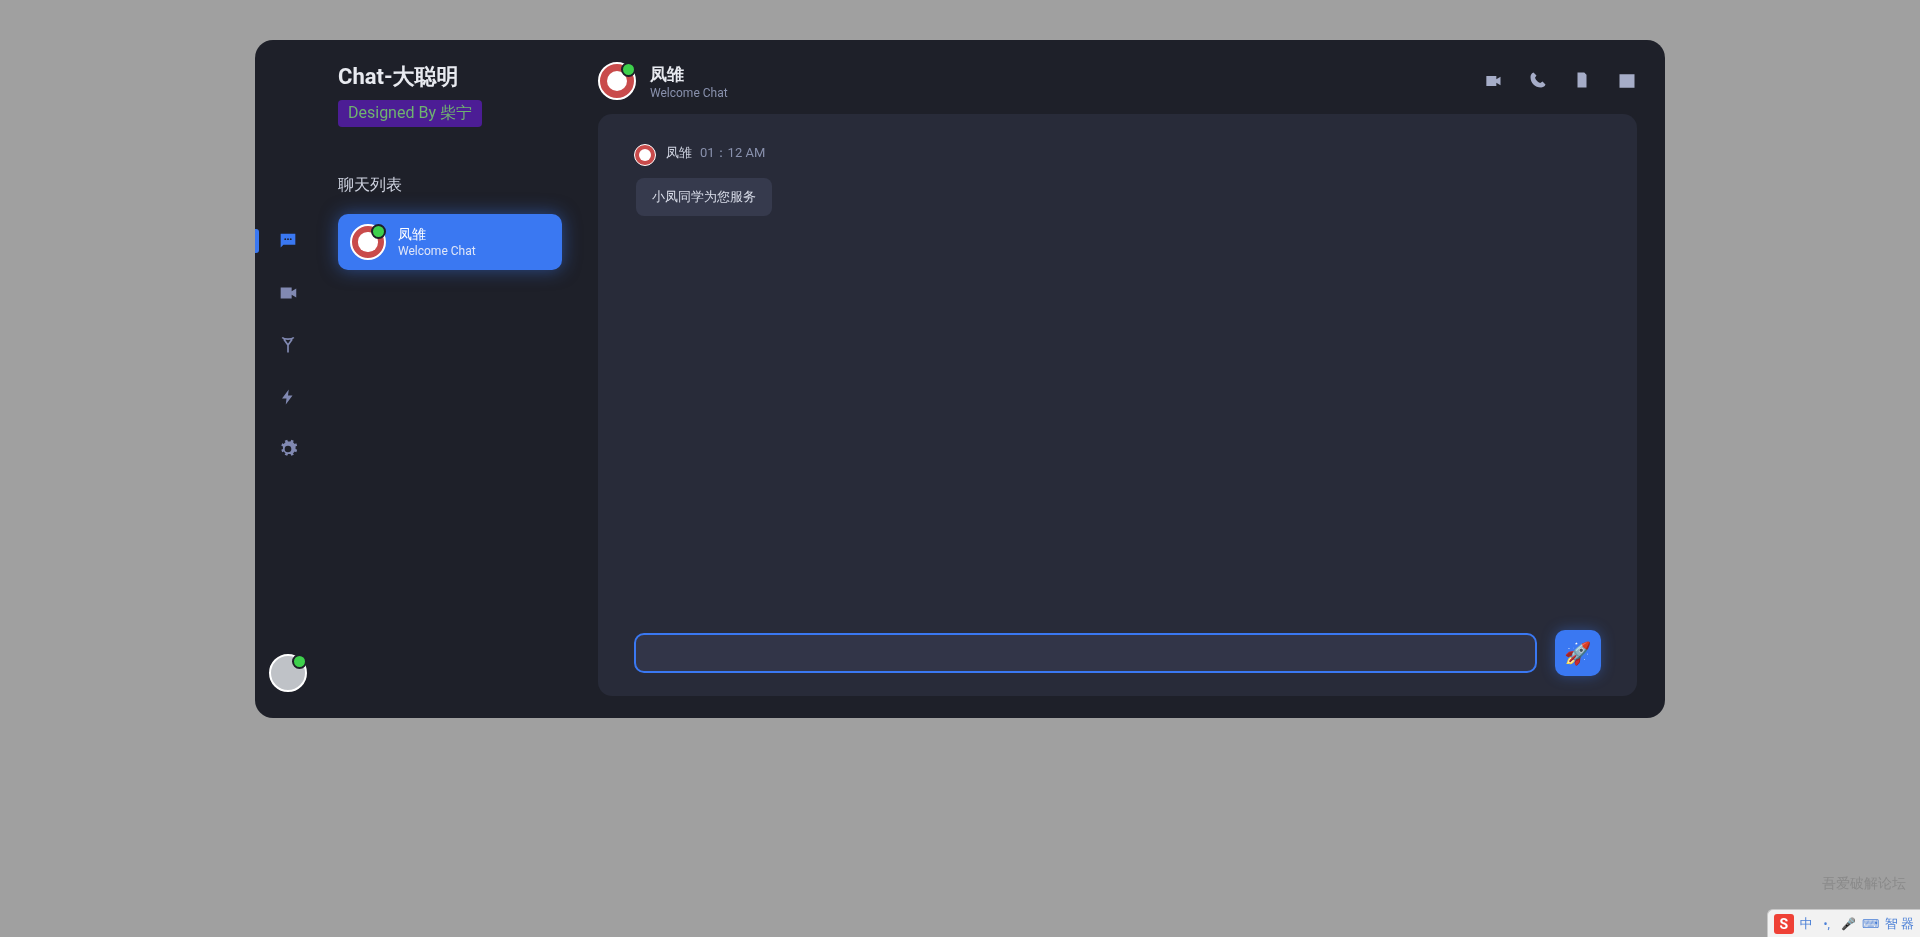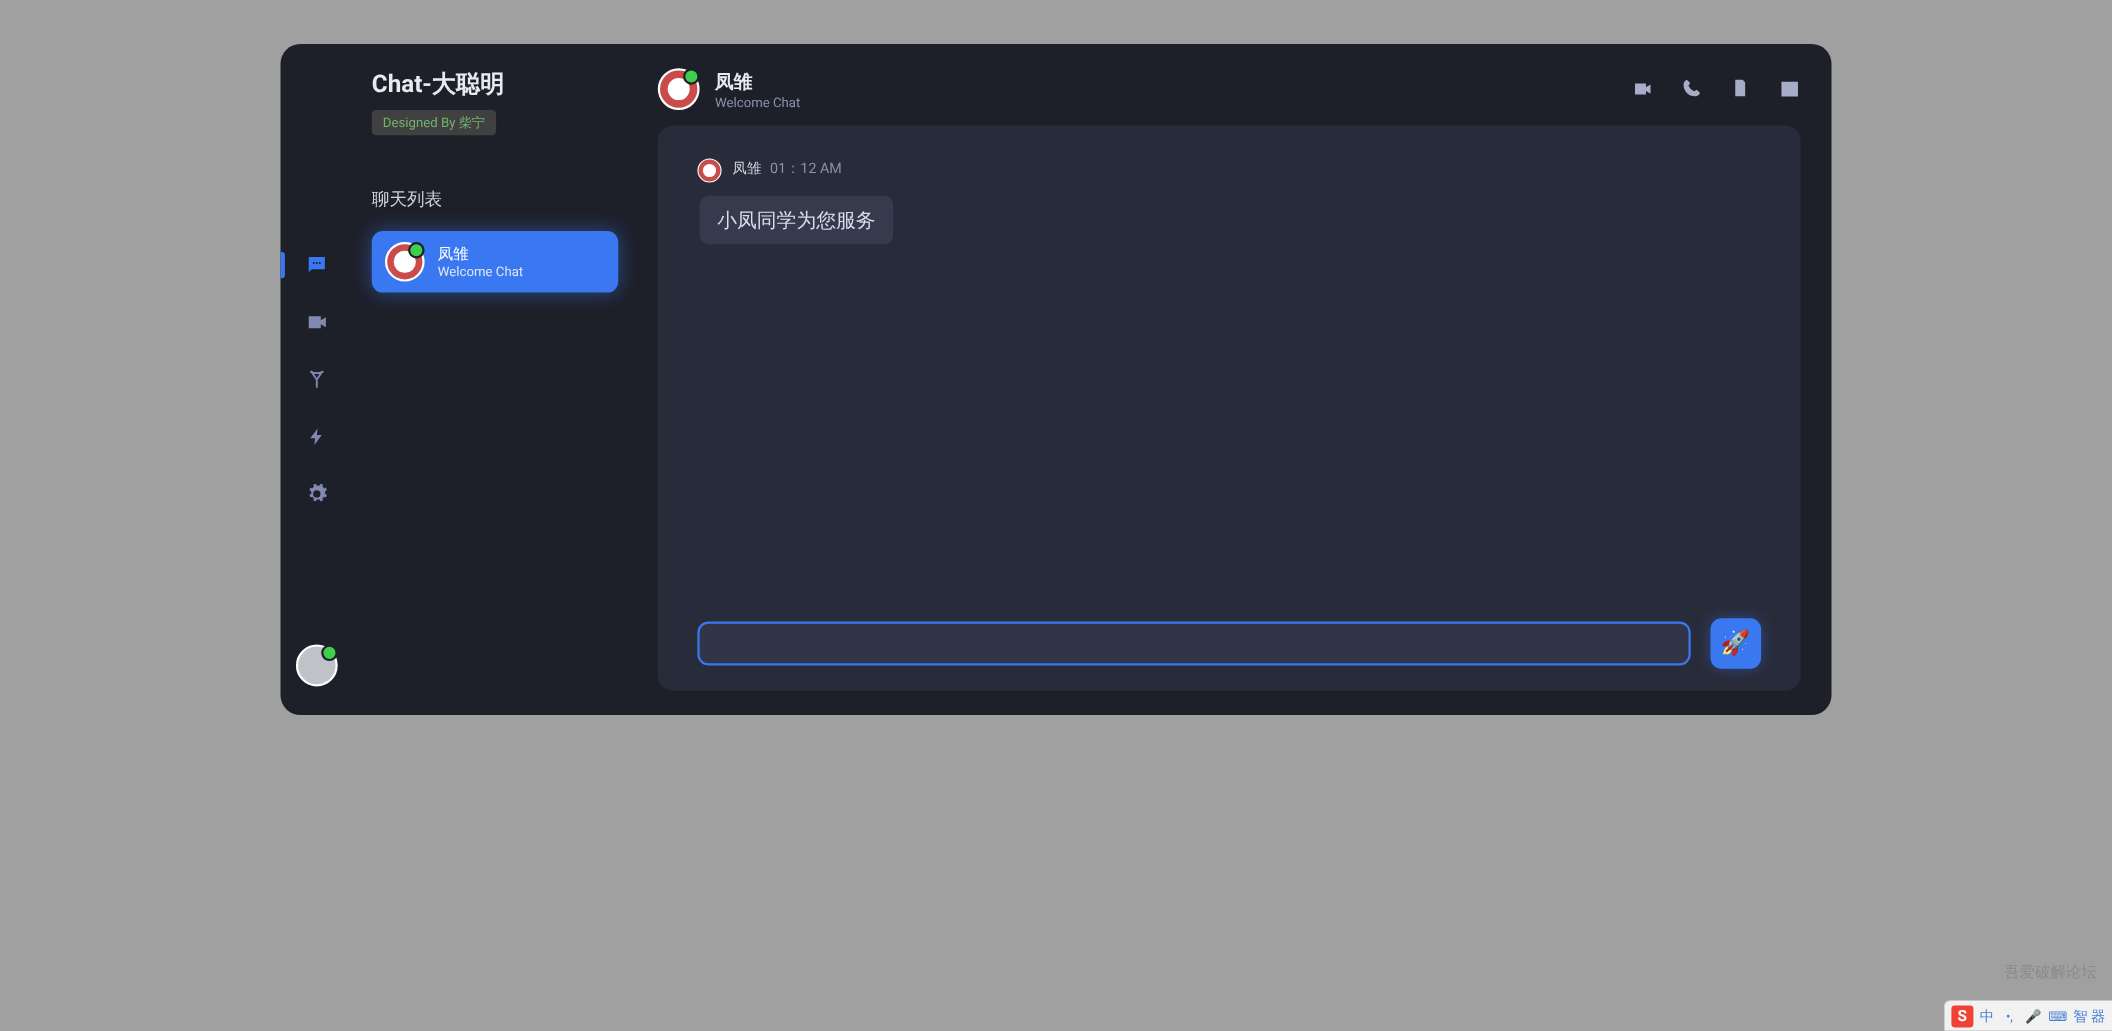--- a/index.html
+++ b/index.html
@@ -8,21 +8,21 @@
   font-family: -apple-system, BlinkMacSystemFont, "Segoe UI", Roboto, "Helvetica Neue", Arial, sans-serif;
   width: 1920px;
   height: 937px;
   display: flex;
   align-items: flex-start;
   justify-content: center;
   padding-top: 40px;
 }
 .app-window {
   width: 1410px;
-  height: 610px;
+  height: 678px;
   background: #1e2029;
   border-radius: 18px;
   display: flex;
   overflow: hidden;
   position: relative;
 }
 .nav-rail {
   width: 65px;
   display: flex;
   flex-direction: column;
@@ -84,23 +84,23 @@
   flex-direction: column;
 }
 .app-title {
   color: #e8eaf0;
   font-size: 22px;
   font-weight: 700;
   margin-bottom: 8px;
 }
 .badge {
   display: inline-block;
-  background: #404040;
+  background: #4c1d95;
   color: #6fb36f;
-  font-size: 12px;
+  font-size: 16px;
   padding: 3px 10px;
   border-radius: 4px;
 }
 .section-label {
   color: #cfd3e0;
   font-size: 16px;
   margin-top: 48px;
   margin-bottom: 18px;
 }
 .chat-item {
@@ -151,21 +151,21 @@
 .msg-row { display: flex; align-items: flex-start; gap: 10px; }
 .msg-row .avatar { width: 22px; height: 22px; border-width: 1px; }
 .msg-row .avatar::after { display: none; }
 .msg-meta { color: #8991ad; font-size: 13px; display: flex; gap: 8px; align-items: baseline; }
 .msg-meta .name { color: #cfd3e0; }
 .msg-bubble {
   margin-top: 12px;
   margin-left: 2px;
   background: #363a4d;
   color: #d9dde9;
-  font-size: 18px;
+  font-size: 13px;
   padding: 10px 16px;
   border-radius: 8px;
   display: inline-block;
 }
 .input-row {
   margin-top: auto;
   display: flex;
   gap: 18px;
   align-items: center;
   padding-top: 18px;

